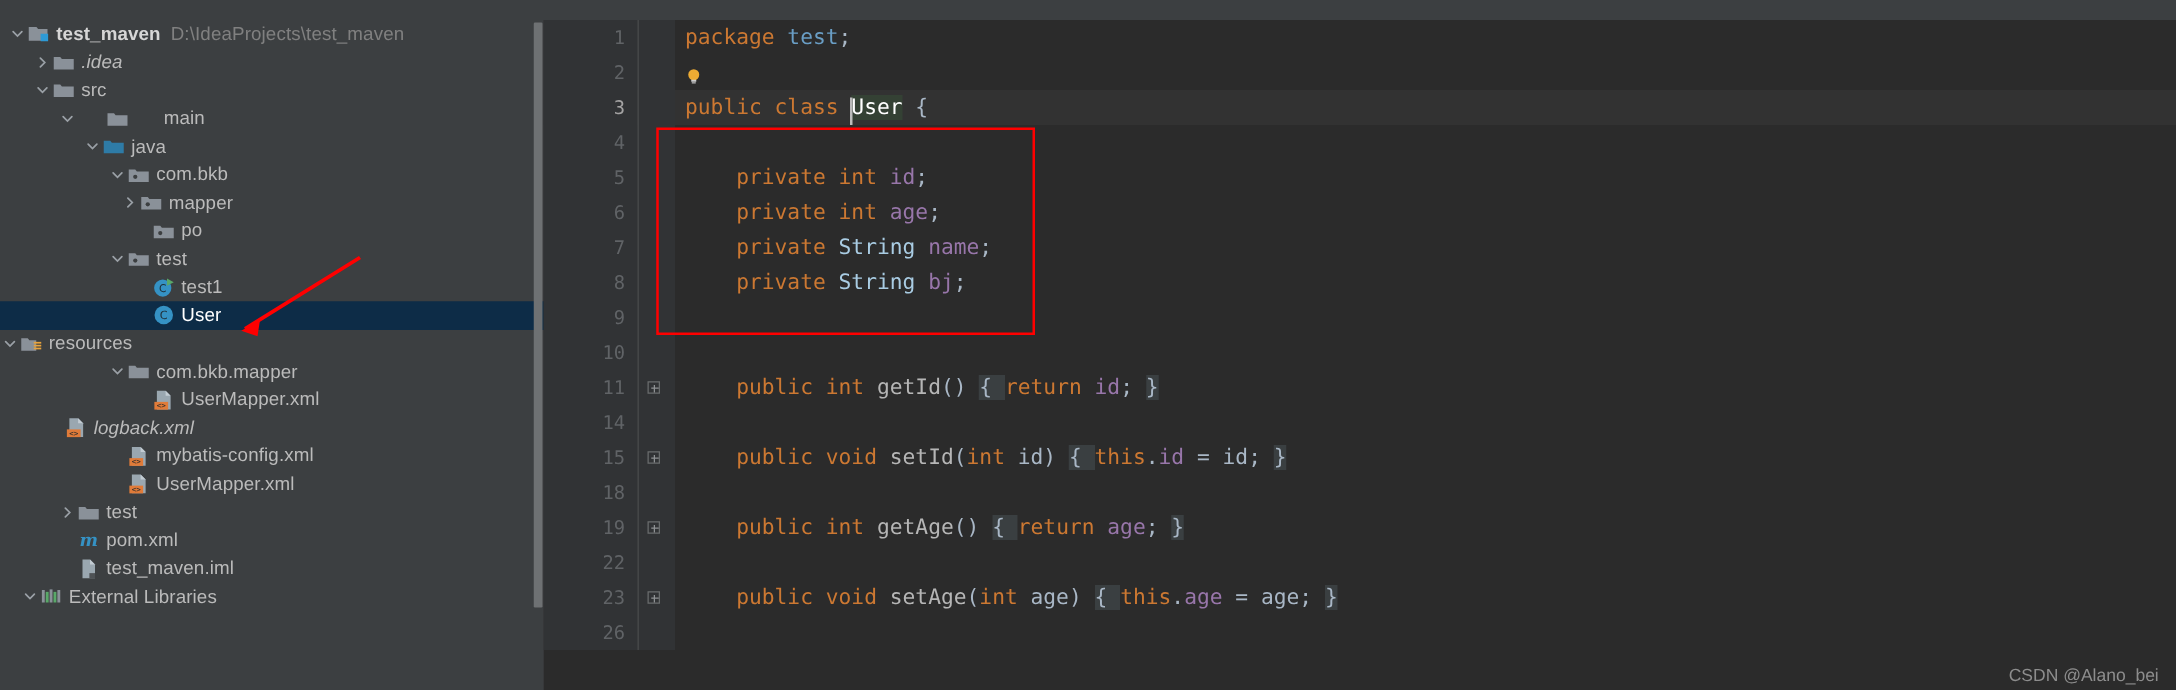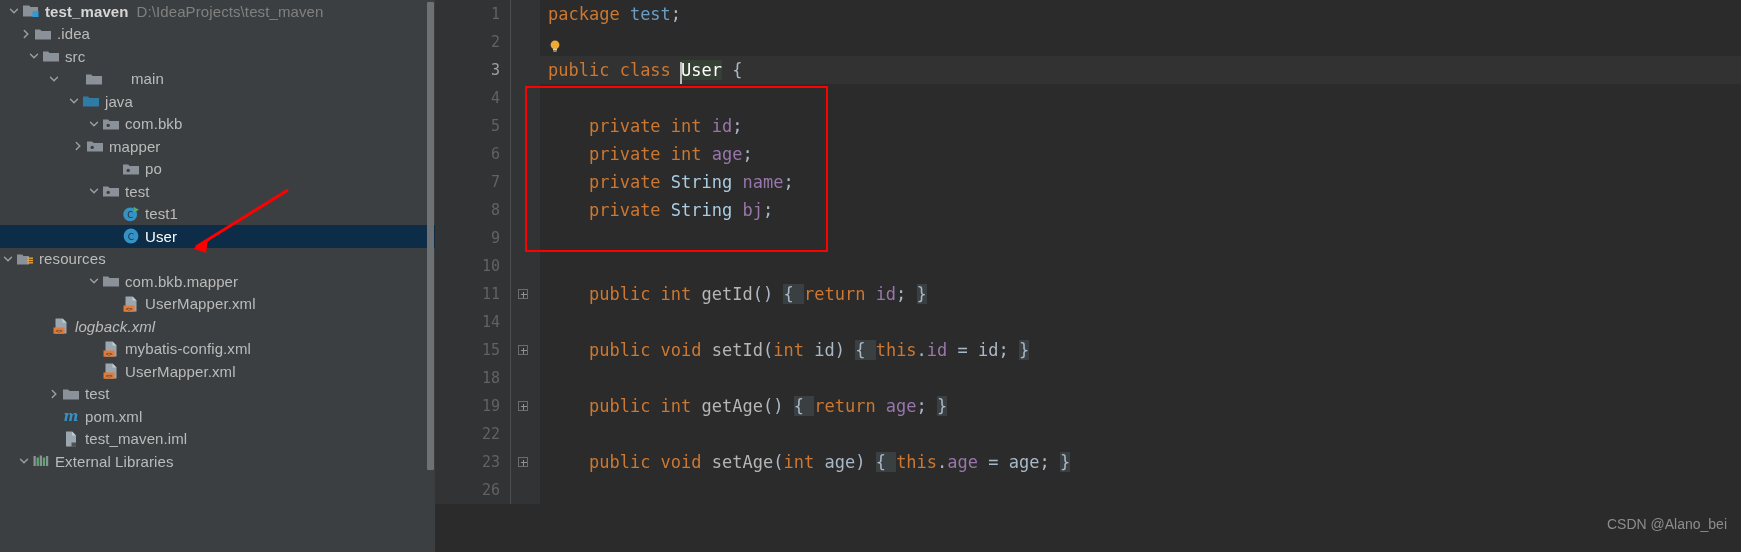--- a/index.html
+++ b/index.html
@@ -2,21 +2,21 @@
 <html><head>
 <meta charset="utf-8">
 <style>
   * { box-sizing: border-box; margin: 0; padding: 0; }
   html, body {
     width: 1741px; height: 552px;
     background: #3c3f41;
     font-family: "Liberation Sans", sans-serif;
     overflow: hidden;
   }
-  #app { position: relative; width: 1741px; height: 460px; display: flex; }
+  #app { position: relative; width: 1741px; height: 460px; display: flex; margin-top: 16px; }
 
   
   #tree-pane {
     position: relative;
     width: 435px; height: 552px;
     background: #3c3f41;
     flex: 0 0 435px;
     overflow: hidden;
   }
   .tree-row {
@@ -160,21 +160,21 @@
           </span>
           <span class="ic">
             <svg width="18" height="18" viewBox="0 0 18 18">
               <path d="M1 3.5h6.2l1.3 1.6H16v9.4H1z" fill="#8a9199"></path>
               <rect x="10.5" y="9" width="6" height="6" fill="#2e9ad6"></rect>
             </svg>
           </span>
           <span class="lbl bold">test_maven</span>
           <span class="lbl dim">D:\IdeaProjects\test_maven</span>
         </div>
-        <div class="tree-row" style="padding-left: 18px;">
+        <div class="tree-row" style="padding-left: 26px; font-style: italic;">
           <span class="twisty">
             <svg width="10" height="10" viewBox="0 0 10 10">
               <path d="M3.3 1.5L6.8 5 3.3 8.5" stroke="#9aa0a6" stroke-width="1.4" fill="none" stroke-linecap="round"></path>
             </svg>
           </span>
           <span class="ic">
             <svg width="18" height="18" viewBox="0 0 18 18">
               <path d="M1 4.5h5.2l1.3 1.6H17v8.4H1z" fill="#8a9199"></path>
             </svg>
           </span>
@@ -226,21 +226,21 @@
             </svg>
           </span>
           <span class="ic">
             <svg width="18" height="18" viewBox="0 0 18 18">
               <path d="M1 4.5h5.2l1.3 1.6H17v8.4H1z" fill="#8a9199"></path>
               <circle cx="6.2" cy="10.4" r="1.7" fill="#3c3f41"></circle>
             </svg>
           </span>
           <span class="lbl">com.bkb</span>
         </div>
-        <div class="tree-row" style="padding-left: 70px;">
+        <div class="tree-row" style="padding-left: 96px;">
           <span class="twisty">
             <svg width="10" height="10" viewBox="0 0 10 10">
               <path d="M3.3 1.5L6.8 5 3.3 8.5" stroke="#9aa0a6" stroke-width="1.4" fill="none" stroke-linecap="round"></path>
             </svg>
           </span>
           <span class="ic">
             <svg width="18" height="18" viewBox="0 0 18 18">
               <path d="M1 4.5h5.2l1.3 1.6H17v8.4H1z" fill="#8a9199"></path>
               <circle cx="6.2" cy="10.4" r="1.7" fill="#3c3f41"></circle>
             </svg>

